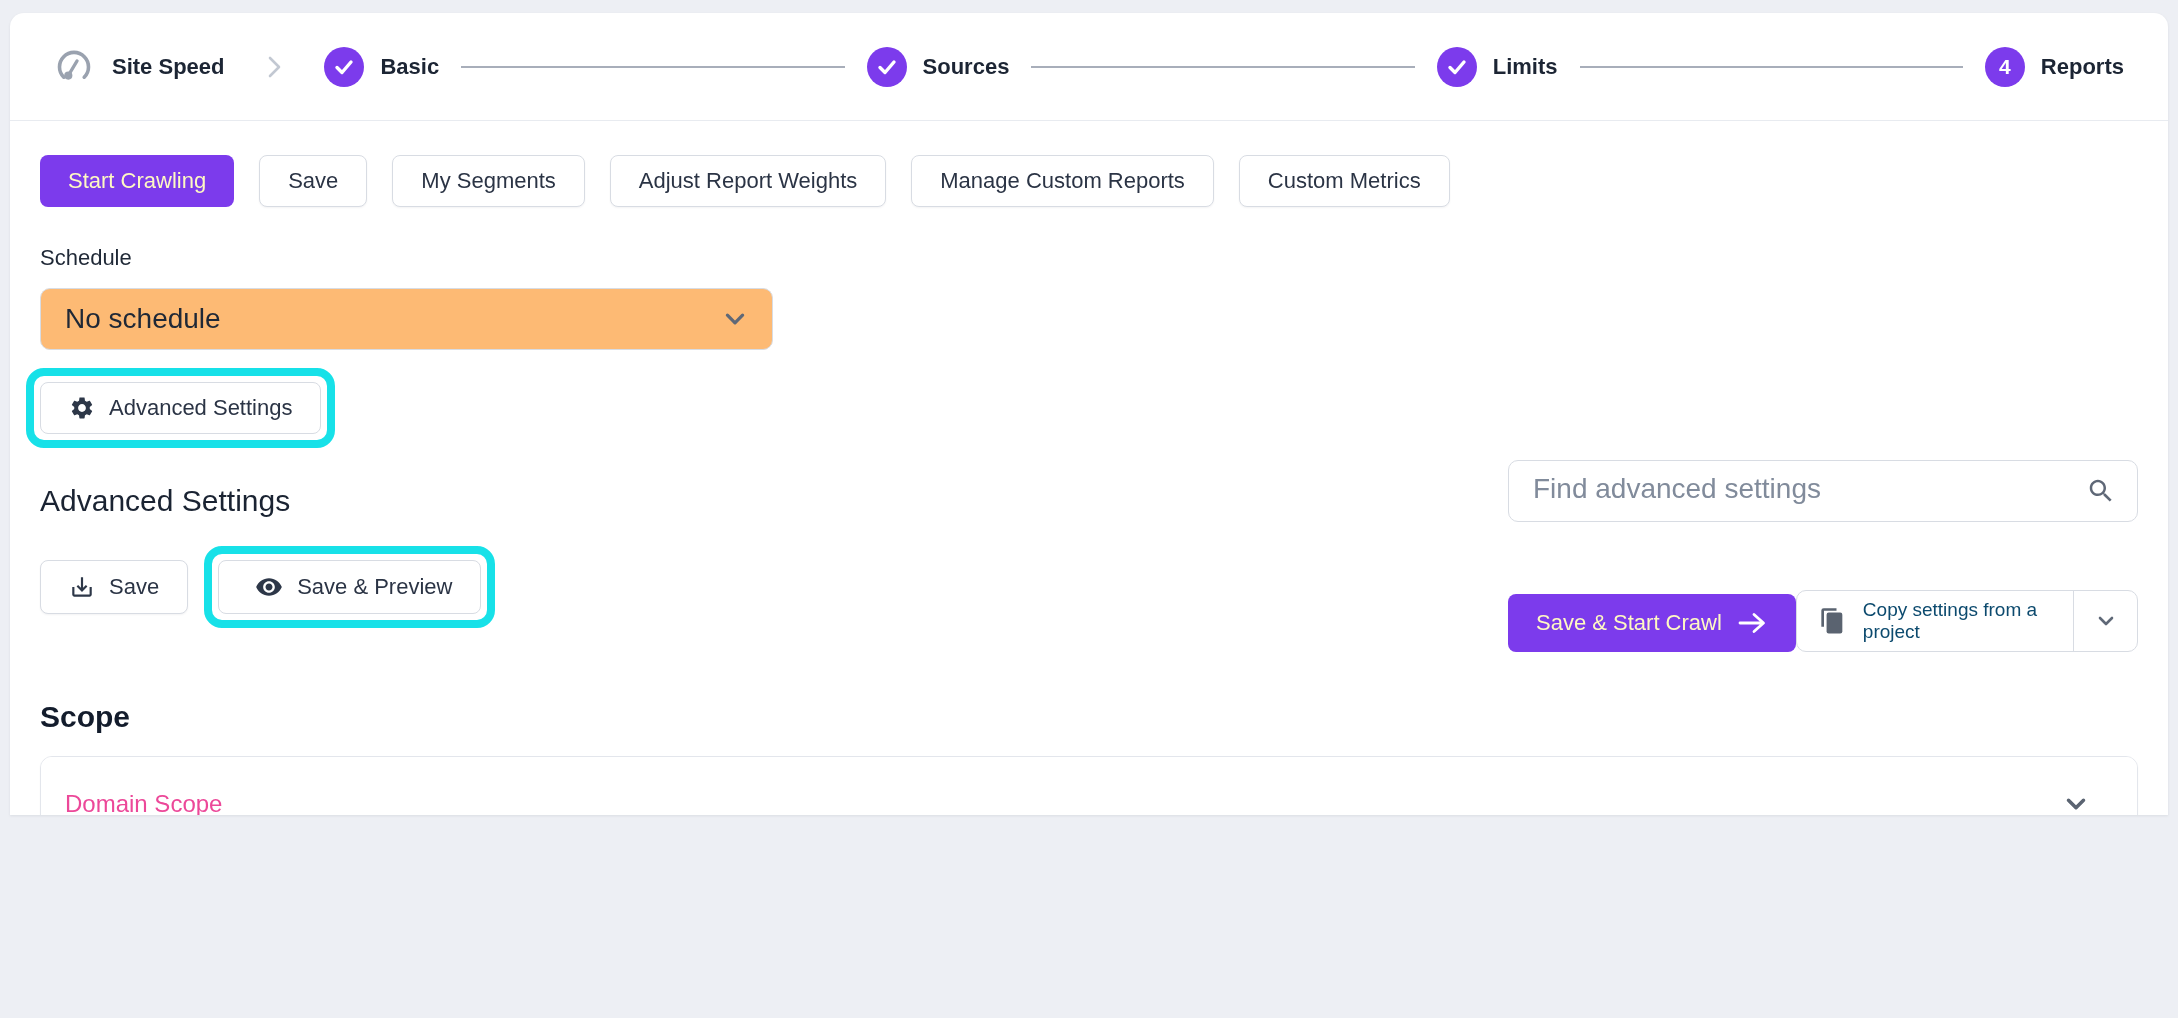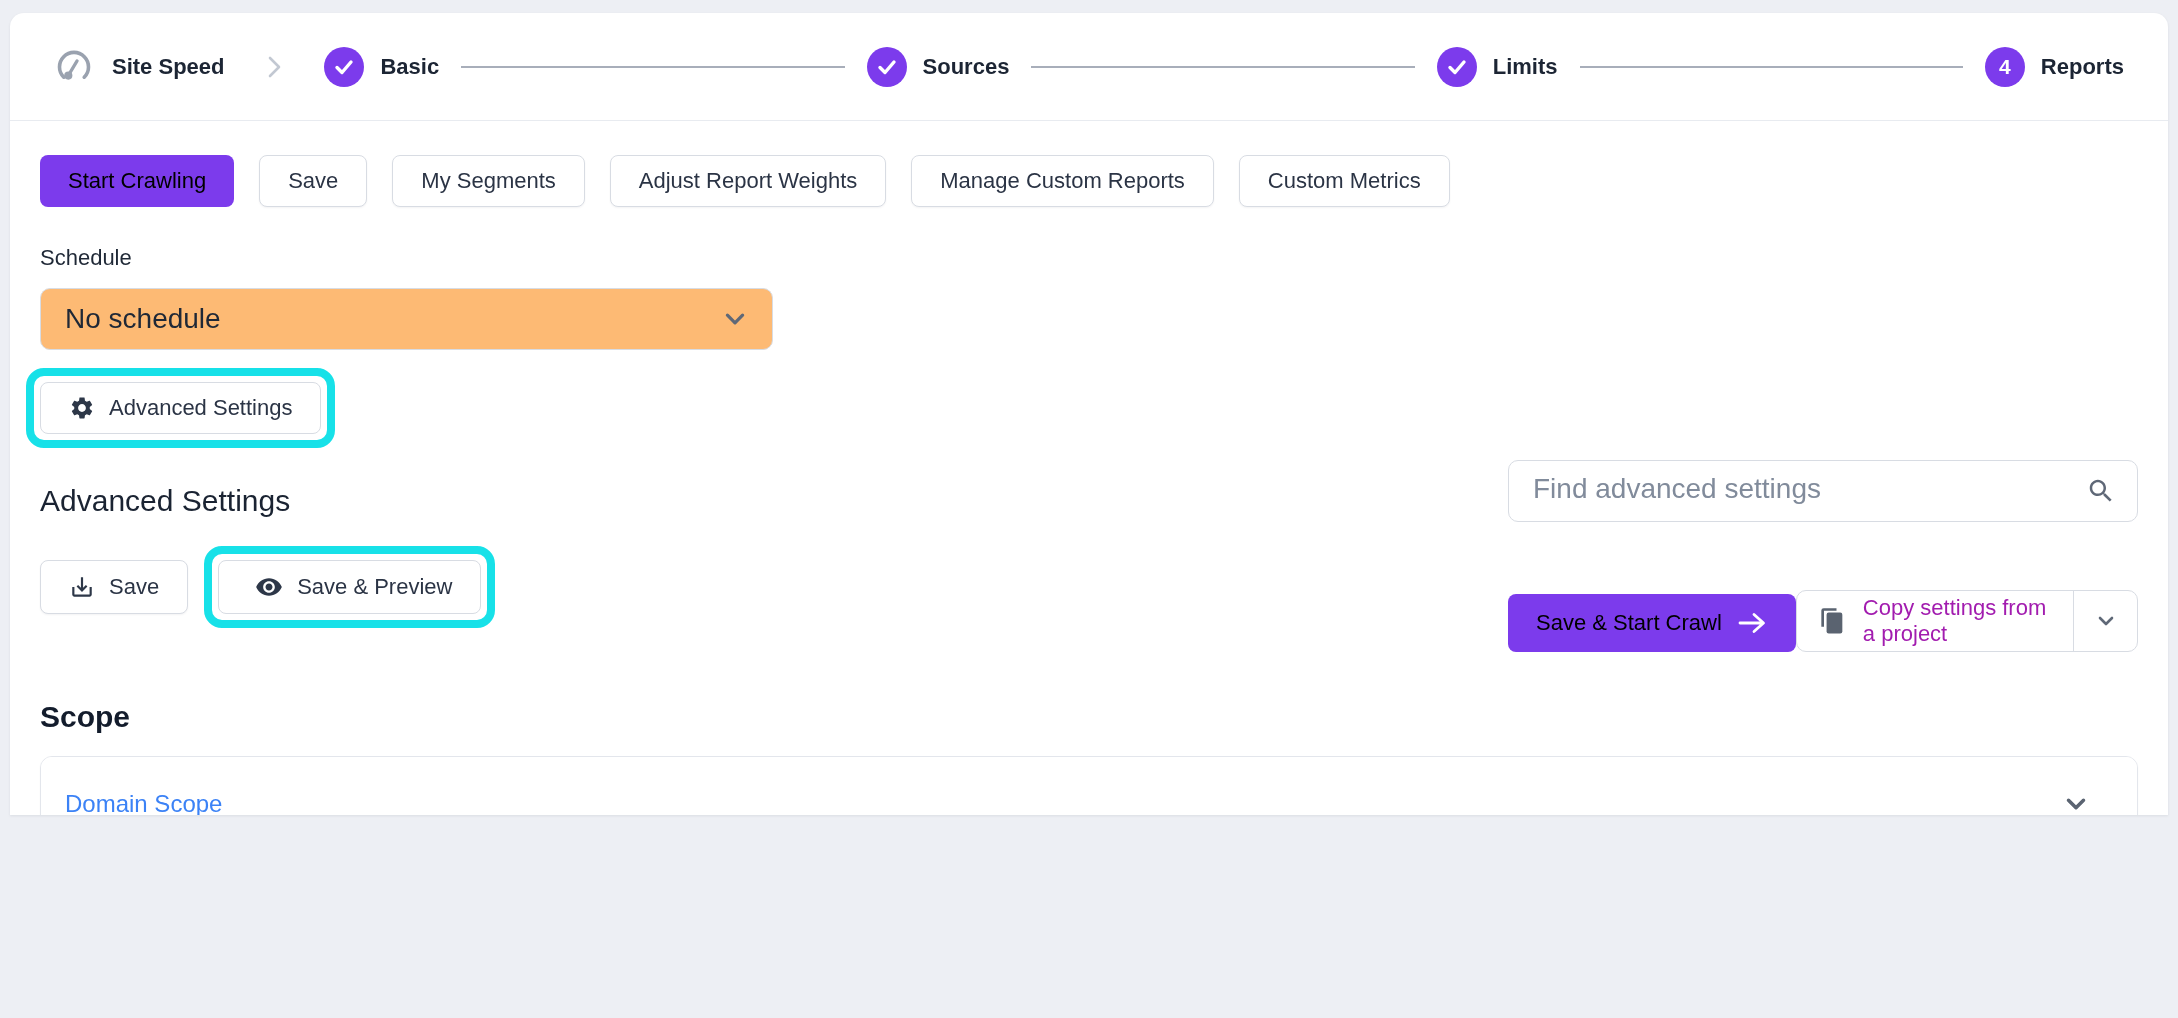--- a/index.html
+++ b/index.html
@@ -39,21 +39,21 @@
   
   .main { padding: 34px 30px 0; }
   .action-row { display: flex; gap: 25px; }
   .btn {
     height: 52px; padding: 0 28px;
     display: inline-flex; align-items: center; gap: 14px;
     font-family: "Liberation Sans", sans-serif;
     font-size: 22px; font-weight: 500;
     border-radius: 8px; cursor: pointer; white-space: nowrap;
   }
-  .btn-primary { background: #7c3bec; border: none; color: #000000; }
+  .btn-primary { background: #7c3bec; border: none; color: #fef9c3; }
   .btn-outline {
     background: #ffffff; border: 1px solid #d8dce3; color: #2b3445;
     box-shadow: 0 1px 2px rgba(16,24,40,.05);
   }
   .field-label { margin-top: 38px; font-size: 22px; color: #1f2836; }
   .select {
     margin-top: 17px; width: 733px; height: 62px;
     border: 1px solid #d8dce3; border-radius: 10px; background: #fdba74;
     display: flex; align-items: center; padding: 0 24px;
     font-size: 28px; color: #1f2836; cursor: pointer;
@@ -87,39 +87,39 @@
   .save-left { display: flex; align-items: center; }
   .hl-preview { margin-left: 16px; }
   .right-col { width: 630px; display: flex; flex-direction: row; align-items: flex-end; margin-top: 15px; }
   .btn-crawl { height: 58px; }
   .combo {
     margin-top: 29px; width: 100%; height: 62px;
     border: 1px solid #d8dce3; border-radius: 10px; background: #fff;
     display: flex; align-items: center; cursor: pointer; overflow: hidden;
   }
   .combo .c-body { flex: 1; display: flex; align-items: center; gap: 16px; padding: 0 22px; }
-  .combo .c-text { font-size: 22px; color: #a21caf; }
+  .combo .c-text { font-size: 19px; color: #0c4a6e; }
   .combo .c-chev {
     width: 64px; height: 100%; border-left: 1px solid #d8dce3;
     display: flex; align-items: center; justify-content: center;
   }
   .h-bold { margin-top: 48px; font-size: 30px; font-weight: 700; color: #131c2c; }
   
   .accordion {
     margin-top: 22px;
     border: 1px solid #e3e6ec; border-radius: 12px;
     background: #fff; box-shadow: 0 1px 2px rgba(16,24,40,.04);
     overflow: hidden;
   }
   .acc-row {
     height: 93px; display: flex; align-items: center;
     padding: 0 46px 0 24px; cursor: pointer; background: #fff;
   }
   .acc-row + .acc-row { border-top: 1px solid #e8eaee; }
-  .acc-label { font-size: 24px; color: #3b82f6; }
+  .acc-label { font-size: 24px; color: #ec4899; }
   .acc-chev { margin-left: auto; }
   .acc-stub { height: 22px; border-top: 1px solid #e8eaee; }
   svg { display: block; flex: 0 0 auto; }
 </style>
 </head>
 <body>
 
 <div class="panel">
 
   <header class="topbar">

